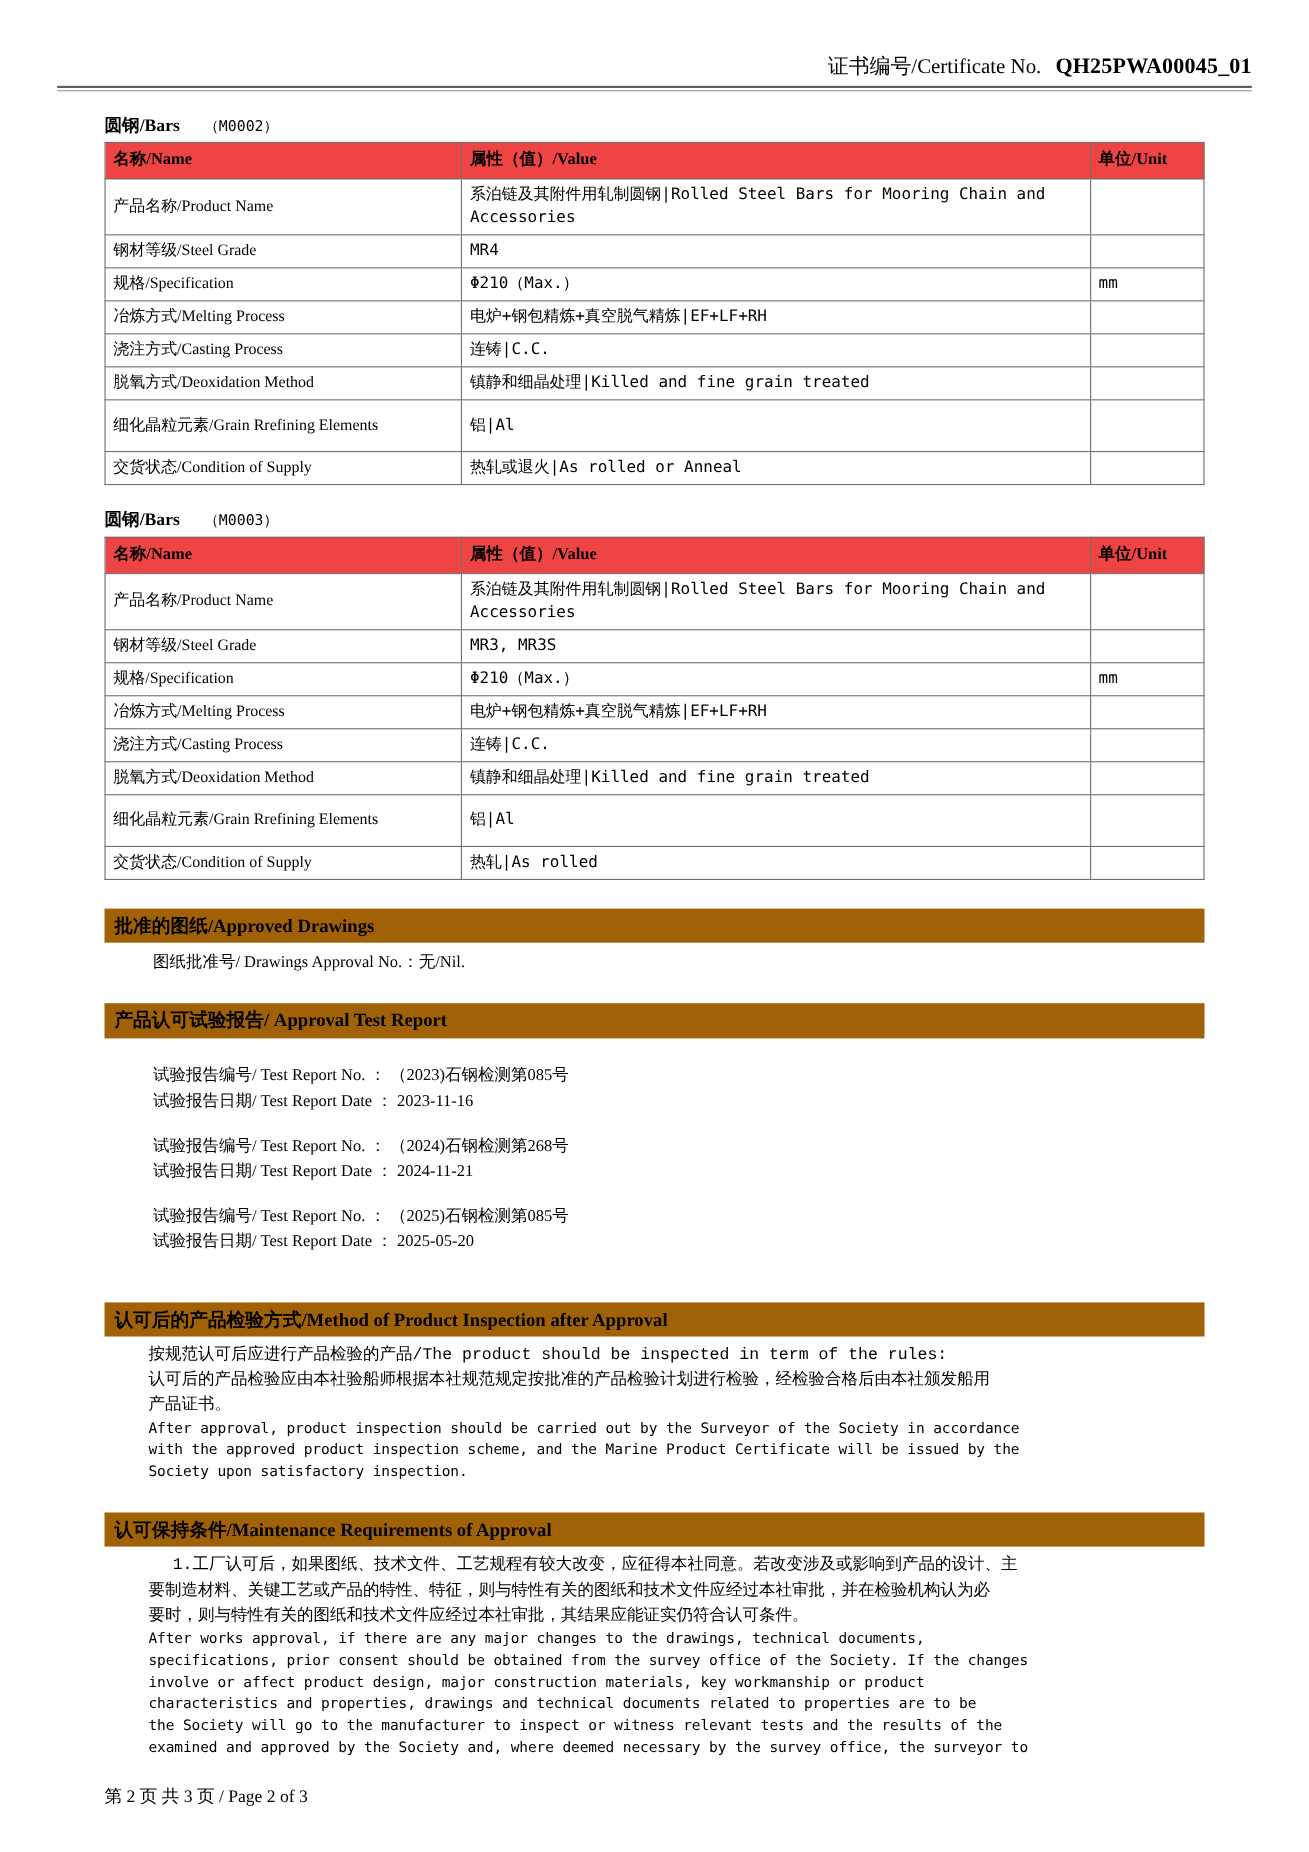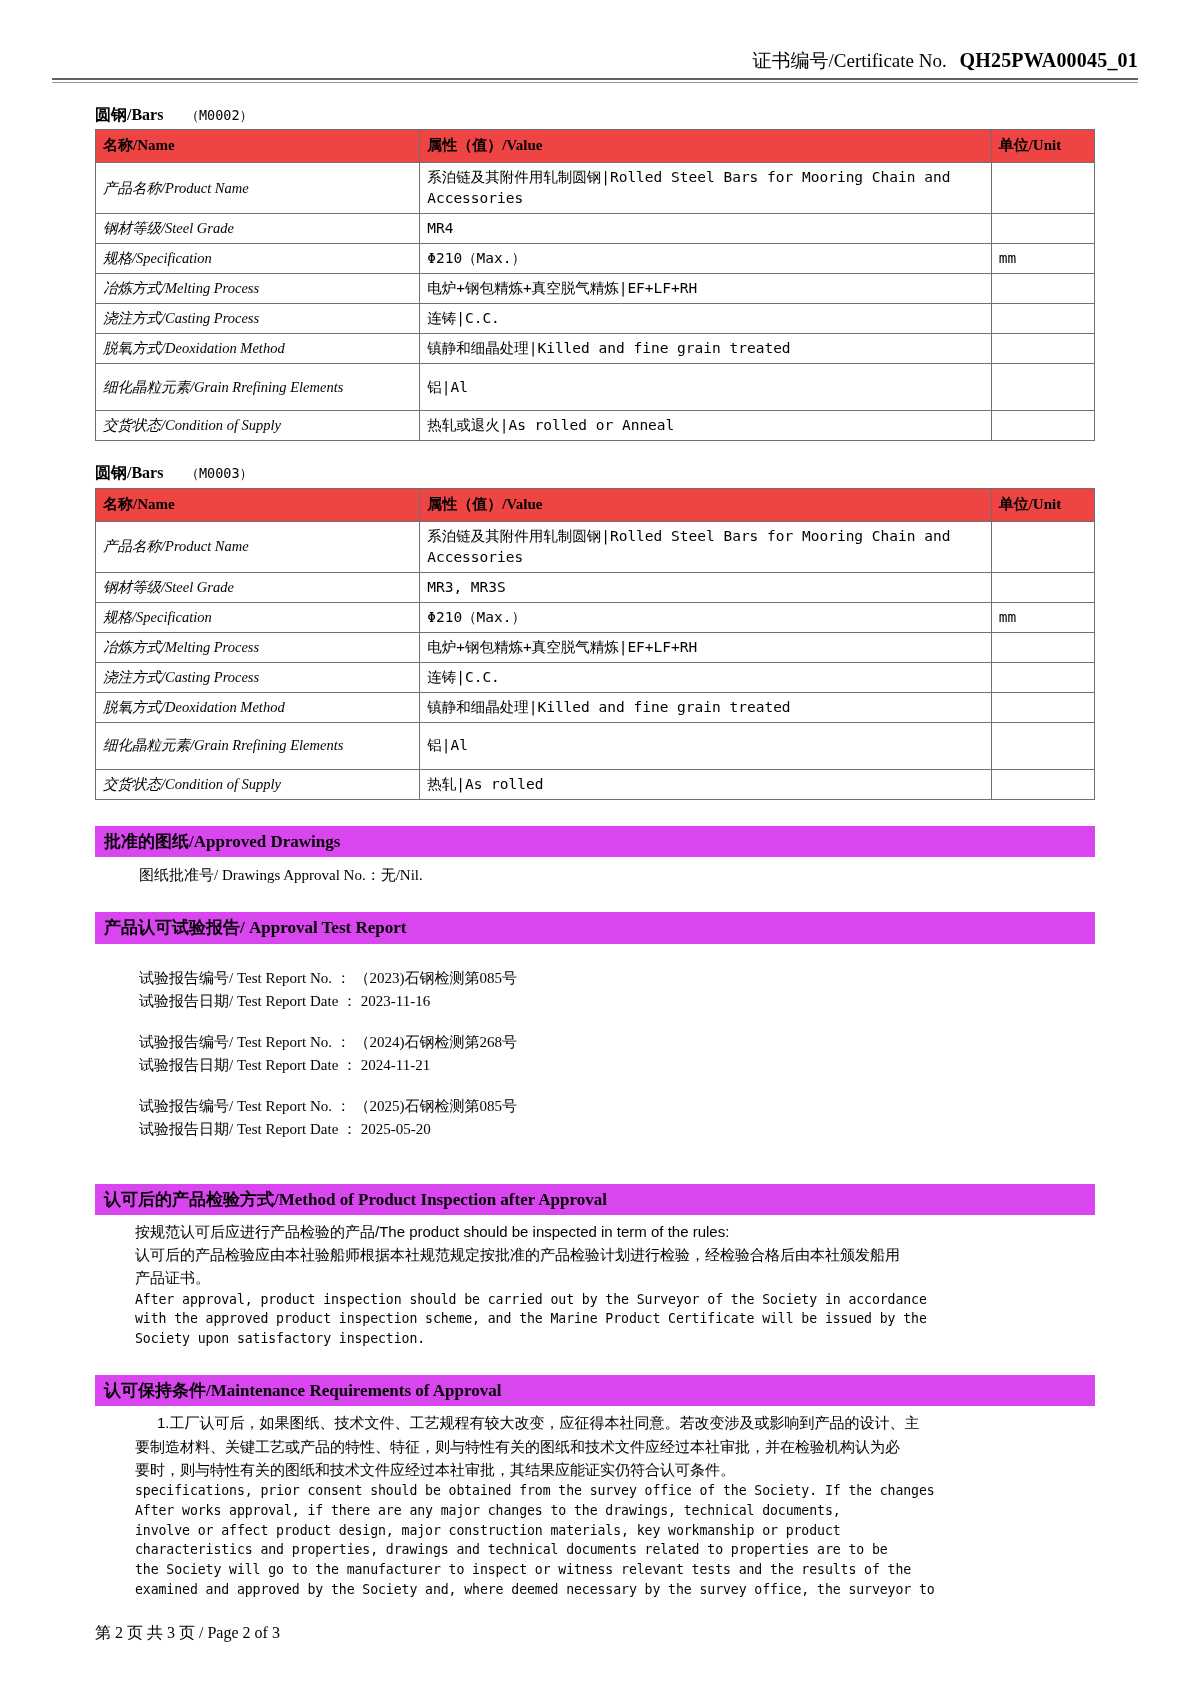--- a/index.html
+++ b/index.html
@@ -90,29 +90,29 @@
     font-size: 15px;
     text-align: left;
     height: 24px;
     font-family: "Liberation Serif", serif;
   }
   col.c-name  { width: 295px; }
   col.c-value { width: 520px; }
   col.c-unit  { width: 94px; }
   .mono { font-family: "DejaVu Sans Mono", "Liberation Mono", monospace; font-size: 13.5px; }
 
-  td.namecell { white-space: normal; font-style: italic; }
+  td.namecell { white-space: normal; }
   td.valuecell { white-space: normal; }
   td.unitcell  { font-family: "DejaVu Sans Mono", monospace; font-size: 13px; }
 
   .row-tall td { height: 38px; }
 
   
   .section-bar {
-    background: #d946ef;
+    background: #a16207;
     font-weight: bold;
     font-size: 17px;
     padding: 5px 9px 5px 9px;
     margin-top: 26px;
     font-family: "Liberation Serif", serif;
     line-height: 1.25;
   }
   .section-body {
     padding: 6px 0 0 44px;
     font-size: 15px;
@@ -121,21 +121,21 @@
   .kv-line {
     white-space: nowrap;
     margin: 1px 0;
   }
   .gap { height: 16px; }
 
   .para-cn {
     font-size: 15px;
     line-height: 1.55;
     margin: 0;
-    font-family: Liberation Sans, sans-serif;
+    font-family: Liberation Mono, monospace;
   }
   .para-en {
     font-family: "DejaVu Sans Mono", "Liberation Mono", monospace;
     font-size: 13.2px;
     line-height: 1.5;
     margin: 0;
     letter-spacing: -0.1px;
   }
   .sec-block {
     padding: 5px 6px 0 40px;
@@ -339,22 +339,22 @@
       <p class="para-en">After approval, product inspection should be carried out by the Surveyor of the Society in accordance</p>
       <p class="para-en">with the approved product inspection scheme, and the Marine Product Certificate will be issued by the</p>
       <p class="para-en">Society upon satisfactory inspection.</p>
     </div>
 
     <div class="section-bar">认可保持条件/Maintenance Requirements of Approval</div>
     <div class="sec-block">
       <p class="para-cn sec-block-indent-first">1.工厂认可后，如果图纸、技术文件、工艺规程有较大改变，应征得本社同意。若改变涉及或影响到产品的设计、主</p>
       <p class="para-cn">要制造材料、关键工艺或产品的特性、特征，则与特性有关的图纸和技术文件应经过本社审批，并在检验机构认为必</p>
       <p class="para-cn">要时，则与特性有关的图纸和技术文件应经过本社审批，其结果应能证实仍符合认可条件。</p>
+      <p class="para-en">After works approval, if there are any major changes to the drawings, technical documents,</p>
       <p class="para-en">specifications, prior consent should be obtained from the survey office of the Society. If the changes</p>
-      <p class="para-en">After works approval, if there are any major changes to the drawings, technical documents,</p>
       <p class="para-en">involve or affect product design, major construction materials, key workmanship or product</p>
       <p class="para-en">characteristics and properties, drawings and technical documents related to properties are to be</p>
       <p class="para-en">the Society will go to the manufacturer to inspect or witness relevant tests and the results of the</p>
       <p class="para-en">examined and approved by the Society and, where deemed necessary by the survey office, the surveyor to</p>
     </div>
 
   </div>
 
   <div class="page-footer">
     <div class="footer-text">第 2 页 共 3 页 / Page 2 of 3</div>

